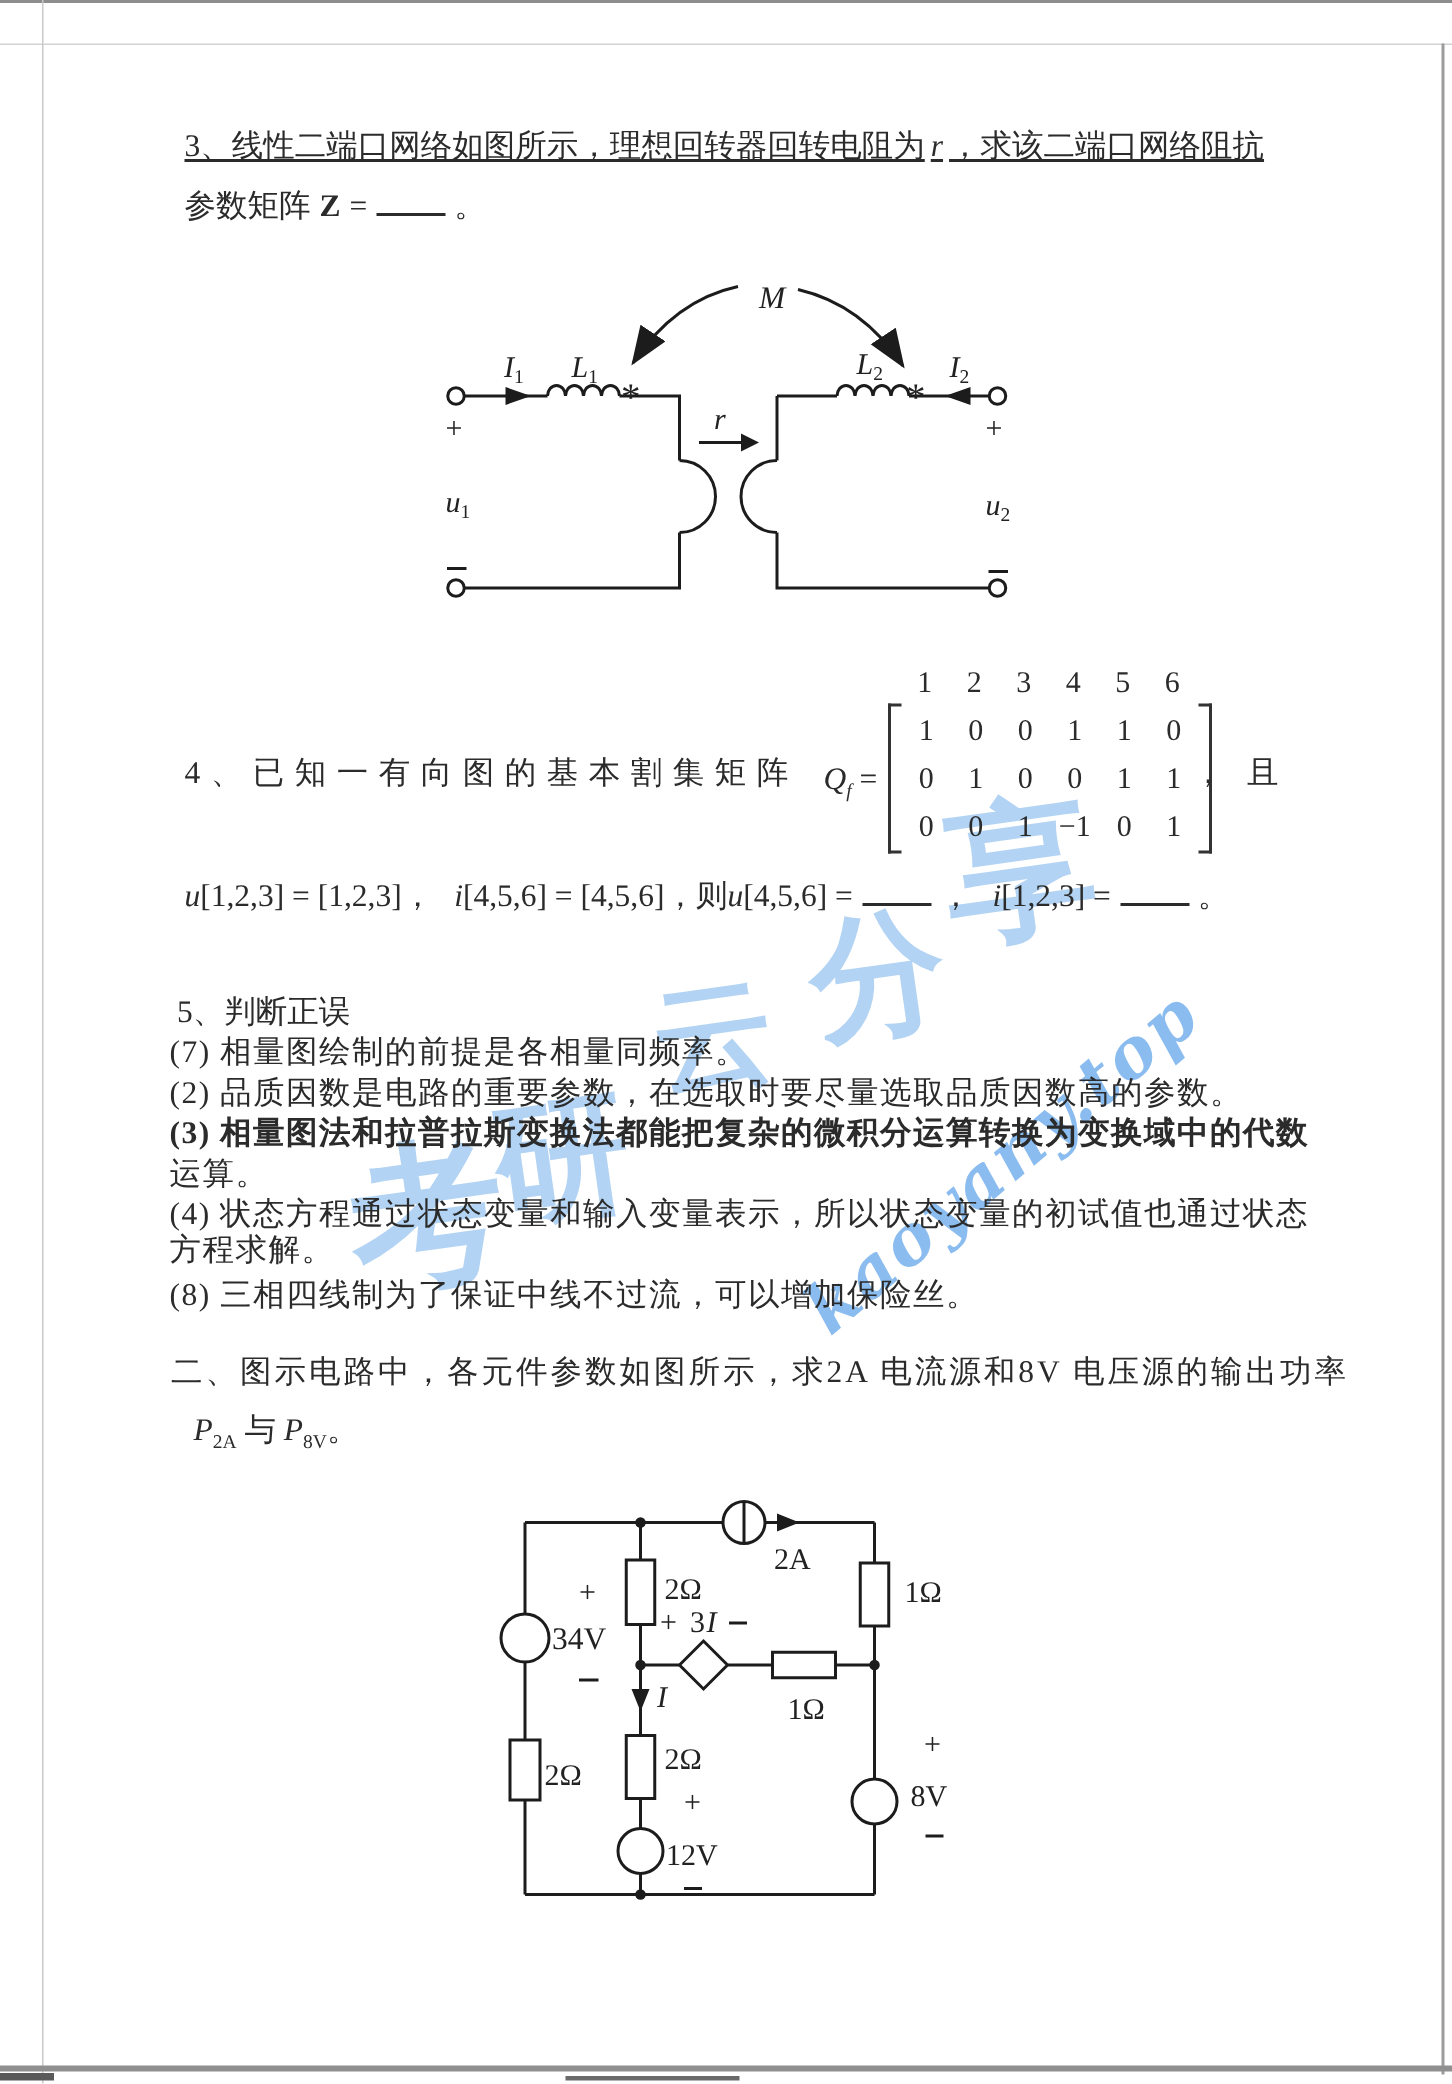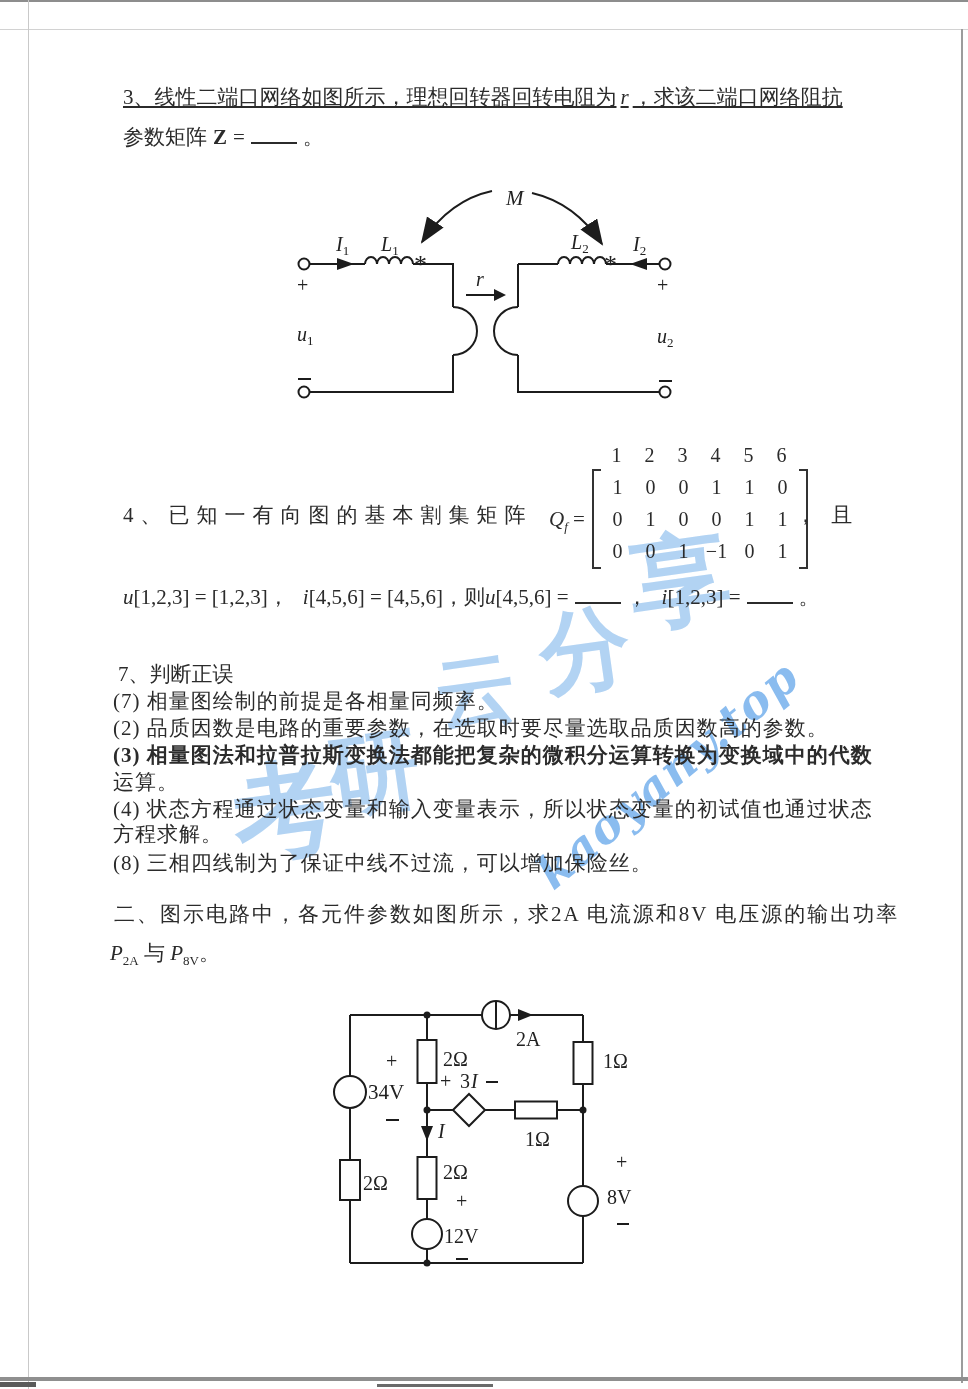--- a/index.html
+++ b/index.html
@@ -152,31 +152,31 @@
       <span>0</span>
       <span>1</span>
     </div>
     <div class="brk r"></div>
   </div>
 </div>
 <div class="abs content tline" style="left:795px;top:502px;letter-spacing:5px;">，  且</div>
 
 <div class="abs content tline" style="left:123px;top:584px;"><span class="it">u</span><span>[1,2,3] = [1,2,3]，</span><span class="sp"></span><span class="it">i</span><span>[4,5,6] = [4,5,6]，则</span><span class="it">u</span><span>[4,5,6] =</span><span class="blank" style="margin:0 6px;"></span><span>，</span><span class="sp"></span><span class="it">i</span><span>[1,2,3] =</span><span class="blank" style="margin:0 6px;"></span><span>。</span></div>
 
-<div class="abs content tline" style="left:118px;top:661px;">7、判断正误</div>
+<div class="abs content tline" style="left:118px;top:661px;">5、判断正误</div>
 <div class="abs content tline" style="left:113px;top:688px;letter-spacing:1px;">(7) 相量图绘制的前提是各相量同频率。</div>
 <div class="abs content tline" style="left:113px;top:715px;letter-spacing:1px;">(2) 品质因数是电路的重要参数，在选取时要尽量选取品质因数高的参数。</div>
 <div class="abs content tline" style="left:113px;top:742px;letter-spacing:1px;font-weight:bold;">(3) 相量图法和拉普拉斯变换法都能把复杂的微积分运算转换为变换域中的代数</div>
 <div class="abs content tline" style="left:113px;top:769px;letter-spacing:1px;">运算。</div>
 <div class="abs content tline" style="left:113px;top:796px;letter-spacing:1px;">(4) 状态方程通过状态变量和输入变量表示，所以状态变量的初试值也通过状态</div>
 <div class="abs content tline" style="left:113px;top:823px;letter-spacing:1px;font-family:Liberation Mono, monospace;">方程求解。</div>
 <div class="abs content tline" style="left:113px;top:850px;letter-spacing:1px;">(8) 三相四线制为了保证中线不过流，可以增加保险丝。</div>
 
 <div class="abs content tline" style="left:114px;top:901px;letter-spacing:2px;">二、图示电路中，各元件参数如图所示，求2A 电流源和8V 电压源的输出功率</div>
-<div class="abs content tline" style="left:110px;top:940px;text-align:center;"><span class="it">P</span><sub class="s">2A</sub> <span>与</span> <span class="it">P</span><sub class="s">8V</sub><span>。</span></div>
+<div class="abs content tline" style="left:129px;top:940px;text-align:center;"><span class="it">P</span><sub class="s">2A</sub> <span>与</span> <span class="it">P</span><sub class="s">8V</sub><span>。</span></div>
 
 <svg class="abs content" style="left:320px;top:980px;" width="330" height="310" viewBox="0 0 330 310">
   <g stroke="#1c1c1c" stroke-width="2" fill="none">
     <path d="M30,35 H162"></path>
     <path d="M190,35 H263"></path>
     <path d="M30,35 V96"></path>
     <circle cx="30" cy="112" r="16"></circle>
     <path d="M30,128 V180"></path>
     <rect x="20" y="180" width="20" height="40"></rect>
     <path d="M30,220 V283"></path>

